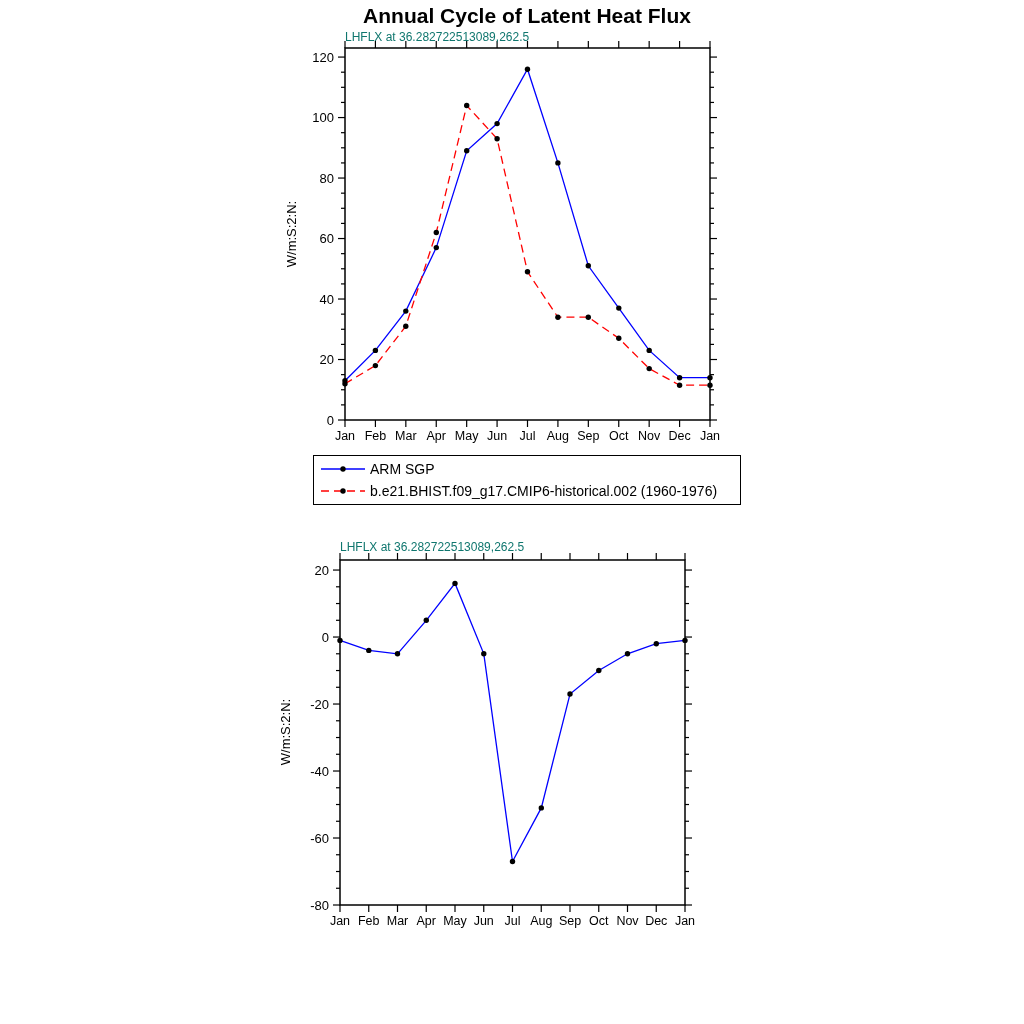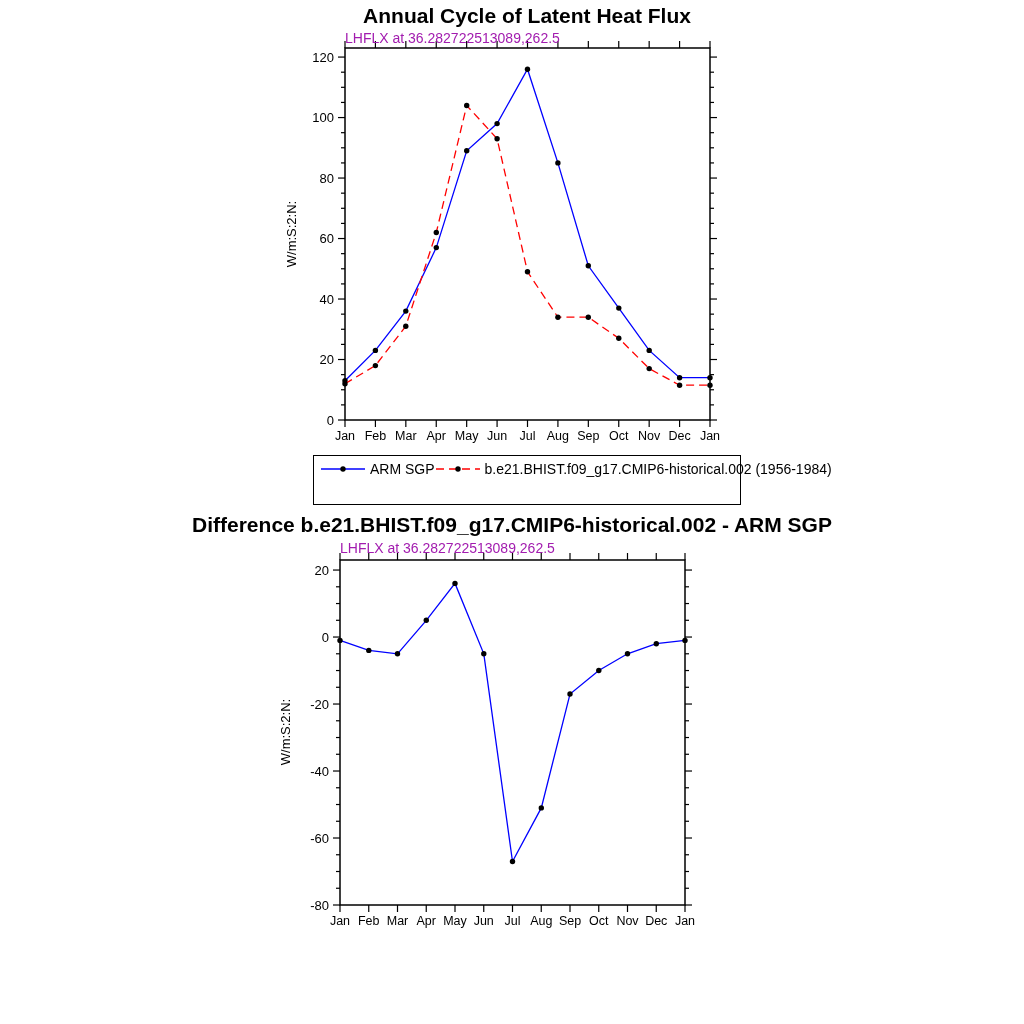--- a/index.html
+++ b/index.html
@@ -7,25 +7,25 @@
     position:relative;width:1024px;height:1024px;background:#ffffff;
     font-family:"Liberation Sans",sans-serif;overflow:hidden;color:#000;
   }
   #plot{position:absolute;left:0;top:0;}
   #plot text{font-family:"Liberation Sans",sans-serif;}
   .chart-title{
     position:absolute;transform:translateX(-50%);white-space:nowrap;
     font-weight:bold;font-size:21px;color:#000;
   }
   .chart-subtitle{
-    position:absolute;white-space:nowrap;font-size:14px;color:#a21caf;
+    position:absolute;white-space:nowrap;font-size:12px;color:#0f766e;
   }
   .legend{
     position:absolute;border:1px solid #000;background:#fff;
-    display:flex;flex-direction:row;justify-content:space-around;
+    display:flex;flex-direction:column;justify-content:space-around;
     padding:2px 6px;box-sizing:border-box;
   }
   .legend-row{display:flex;align-items:center;height:22px;}
   .legend-sample{flex:0 0 auto;}
   .legend-label{font-size:14px;color:#000;margin-left:2px;white-space:nowrap;}
 </style>
 </head>
 <body>
 
 <div class="page">
@@ -286,21 +286,20 @@
           <line x1="1" y1="6" x2="45" y2="6" stroke="#0000ff" stroke-width="1.4"></line>
           <circle cx="23" cy="6" r="2.7" fill="#000000"></circle>
         </svg>
       <span class="legend-label">ARM SGP</span>
     </div>
     <div class="legend-row">
       <svg class="legend-sample" width="48" height="12">
           <line x1="1" y1="6" x2="45" y2="6" stroke="#ff0000" stroke-width="1.4" stroke-dasharray="8,5"></line>
           <circle cx="23" cy="6" r="2.7" fill="#000000"></circle>
         </svg>
-      <span class="legend-label">b.e21.BHIST.f09_g17.CMIP6-historical.002 (1956-1984)</span>
+      <span class="legend-label">b.e21.BHIST.f09_g17.CMIP6-historical.002 (1960-1976)</span>
     </div>
   </div>
 
-  <div class="chart-title" style="left:512px;top:513px;">Difference b.e21.BHIST.f09_g17.CMIP6-historical.002 - ARM SGP</div>
 
   <div class="chart-subtitle" style="left:340px;top:540px;">LHFLX at 36.282722513089,262.5</div>
 
 </div>
 
 </body></html>

